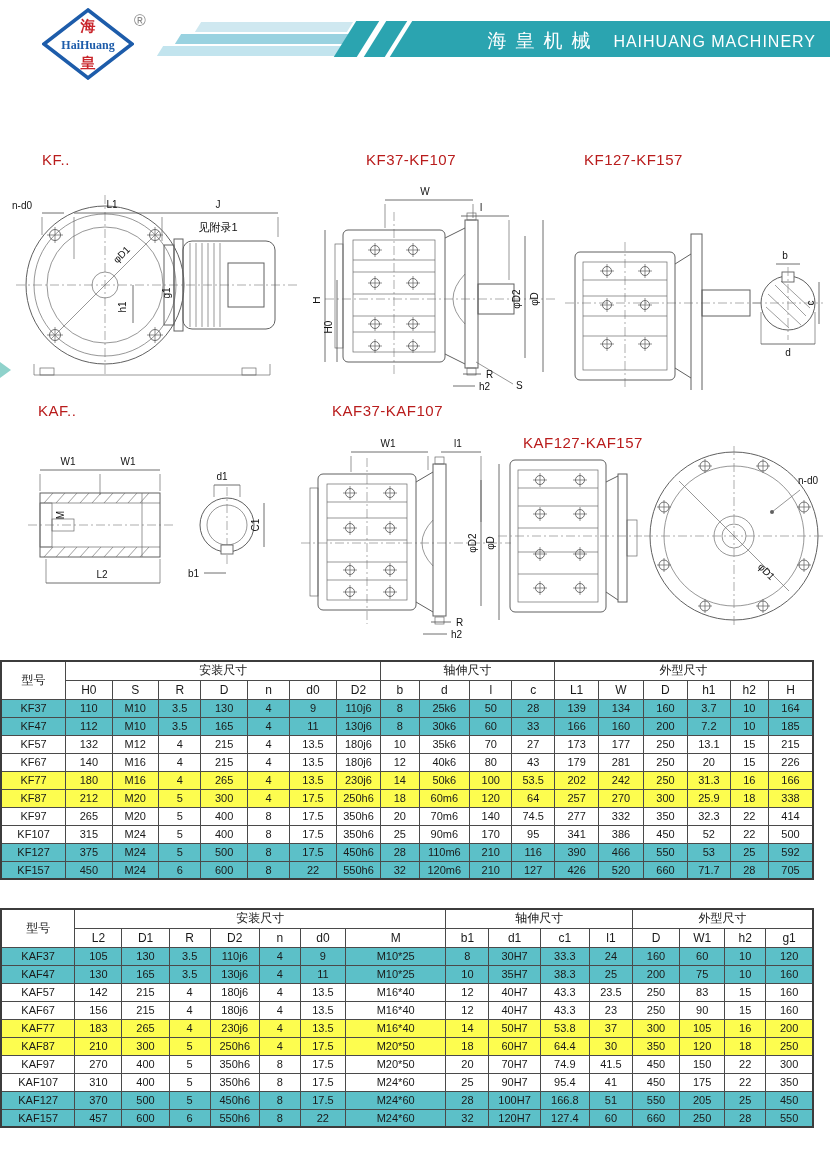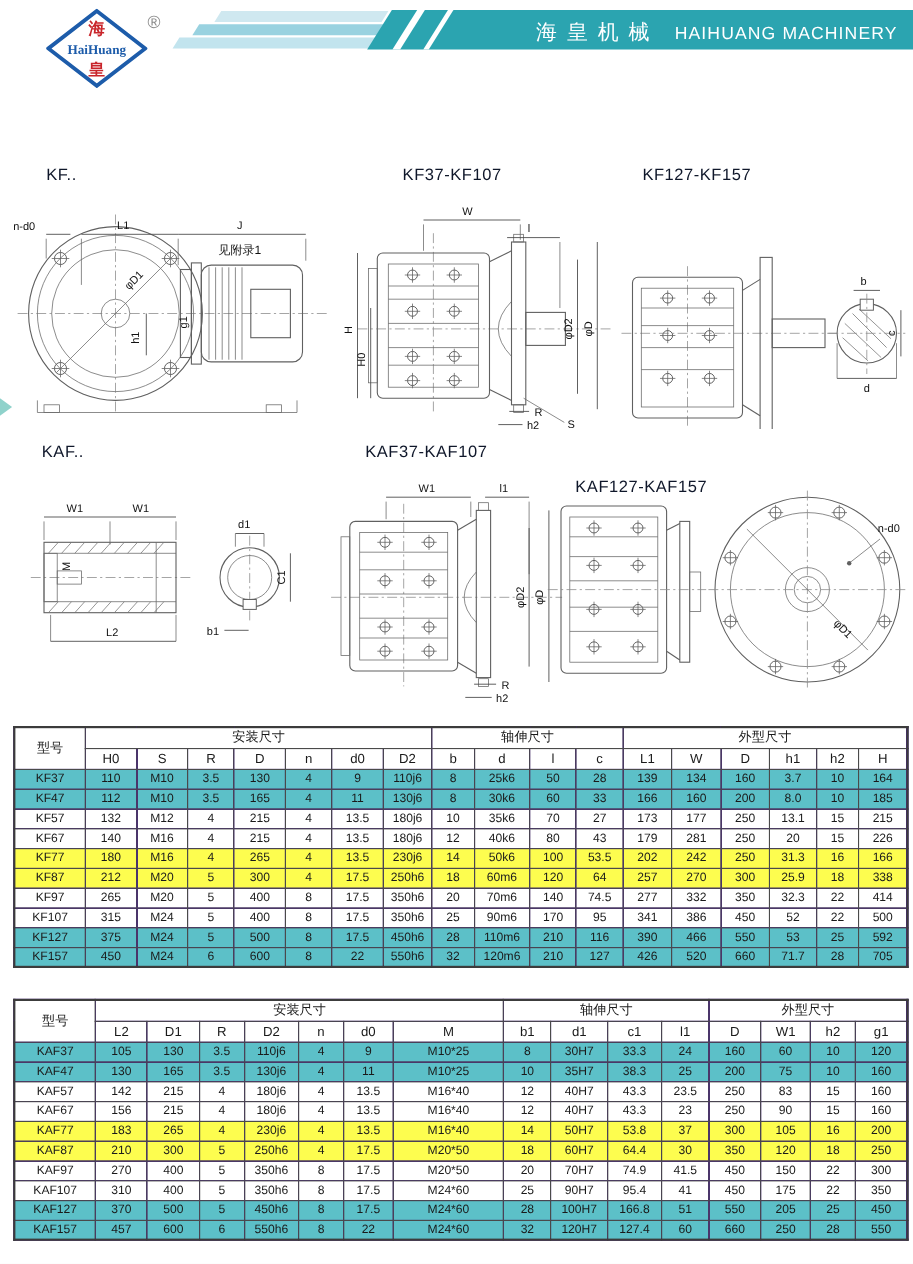--- a/index.html
+++ b/index.html
@@ -4,62 +4,62 @@
 <style>
   * { margin:0; padding:0; box-sizing:border-box; }
   body { background:#e8e8e8; font-family:"Liberation Sans", sans-serif; }
   .page { position:relative; width:830px; height:1149px; background:#ffffff; overflow:hidden; margin:0 auto; }
 
   
   .logo { position:absolute; left:42px; top:8px; }
   .logo-cn { font-size:15px; font-weight:bold; fill:#c9252b; text-anchor:middle; font-family:"Liberation Serif", serif; }
   .logo-en { font-size:12px; font-weight:bold; fill:#1d5caa; text-anchor:middle; font-family:"Liberation Serif", serif; }
   .registered { position:absolute; left:134px; top:12px; font-size:16px; color:#888; }
-  .banner-wrap { position:absolute; left:0; top:8px; width:830px; height:38px; overflow:hidden; }
+  .banner-wrap { position:absolute; left:0; top:20px; width:830px; height:38px; overflow:hidden; }
   .banner-bar { position:absolute; left:345px; top:1px; width:560px; height:36px; background:#2ba4b0; transform:skewX(-32deg); }
   .slash { position:absolute; top:1px; height:36px; background:#ffffff; transform:skewX(-32deg); }
   .sl1 { left:368px; width:7px; }
   .sl2 { left:396px; width:5px; }
   .stripe { position:absolute; transform:skewX(-32deg); }
   .s1 { left:198px; top:2px;  width:152px; height:10px; background:#cfe8f0; }
   .s2 { left:178px; top:14px; width:170px; height:10px; background:#99d2e0; }
   .s3 { left:160px; top:26px; width:188px; height:10px; background:#c2e4ee; }
   .banner-text { position:absolute; right:14px; top:8px; color:#fff; white-space:nowrap; }
   .banner-cn { font-size:19px; letter-spacing:9px; margin-right:14px; }
   .banner-en { font-size:16px; letter-spacing:1px; }
 
   .section-title { position:absolute; left:18px; top:117px; display:flex; align-items:center; }
   .title-square { width:14px; height:14px; background:#1063b1; display:inline-block; margin-right:12px; }
   .title-text { font-size:16px; font-weight:bold; color:#1063b1; letter-spacing:1px; }
 
   .margin-arrow { position:absolute; left:0; top:362px; width:0; height:0;
     border-left:11px solid #8fd2cb; border-top:8px solid transparent; border-bottom:8px solid transparent; }
 
   
-  .dlabel { position:absolute; font-size:15px; color:#0f172a; letter-spacing:0.5px; }
+  .dlabel { position:absolute; font-size:15px; color:#b91c1c; letter-spacing:0.5px; }
   .lbl-kf     { left:42px;  top:151px; }
   .lbl-kf37   { left:366px; top:151px; }
   .lbl-kf127  { left:584px; top:151px; }
   .lbl-kaf    { left:38px;  top:402px; }
   .lbl-kaf37  { left:332px; top:402px; }
   .lbl-kaf127 { left:523px; top:402px;margin-top:32px; }
   svg.draw { position:absolute; }
   .ln  { stroke:#606060; stroke-width:1;   fill:none; }
   .tn  { stroke:#6a6a6a; stroke-width:0.7; fill:none; }
   .cl  { stroke:#8a8a8a; stroke-width:0.7; fill:none; stroke-dasharray:9 3 2 3; }
   .dim { stroke:#4a4a4a; stroke-width:0.8; fill:none; }
   .ht  { stroke:#757575; stroke-width:0.7; }
   .dt  { font-size:10px; fill:#111; font-family:"Liberation Sans",sans-serif; }
   .dn  { font-size:11px; fill:#111; font-family:"Liberation Sans",sans-serif; }
   .bolt circle { fill:none; stroke:#606060; stroke-width:0.9; }
   .bolt line { stroke:#606060; stroke-width:0.7; }
   .wh { fill:#ffffff; stroke:#606060; stroke-width:0.9; }
 
   
-  table.ptable { position:absolute; left:12px; width:814px; border-collapse:collapse; table-layout:fixed; background:#4c1d95; border:2px solid #3c3c3c; }
+  table.ptable { position:absolute; left:0; width:814px; border-collapse:collapse; table-layout:fixed; background:#4d7c0f; border:2px solid #3c3c3c; }
   .t1 { top:660px; }
   .t2 { top:908px; }
   .ptable th, .ptable td { border:1px solid #4a4a4a; text-align:center; vertical-align:middle; padding:0; overflow:hidden; white-space:nowrap; color:#1a1a1a; }
   .ptable th { font-weight:normal; font-size:12px; height:19px; background:#fff; }
   .ptable td { font-size:11px; height:18px; }
   .model-th { font-size:12.5px; }
   .row-teal td   { background:#5cc0c8; }
   .row-yellow td { background:#fdfd4f; }
   .row-white td  { background:#ffffff; }
 </style>
@@ -656,21 +656,21 @@
           <td>4</td>
           <td>11</td>
           <td>130j6</td>
           <td>8</td>
           <td>30k6</td>
           <td>60</td>
           <td>33</td>
           <td>166</td>
           <td>160</td>
           <td>200</td>
-          <td>8.0</td>
+          <td>7.2</td>
           <td>10</td>
           <td>185</td>
         </tr>
         <tr class="row-white">
           <td>KF57</td>
           <td>132</td>
           <td>M12</td>
           <td>4</td>
           <td>215</td>
           <td>4</td>

